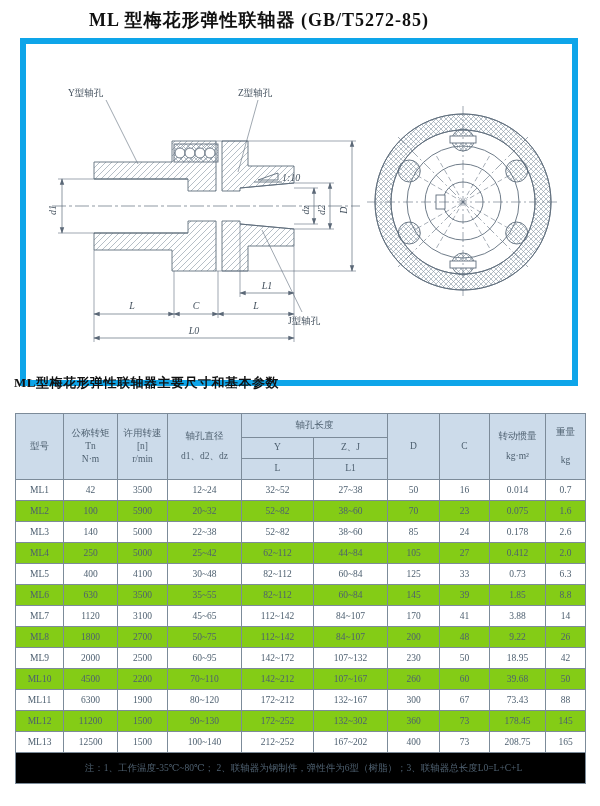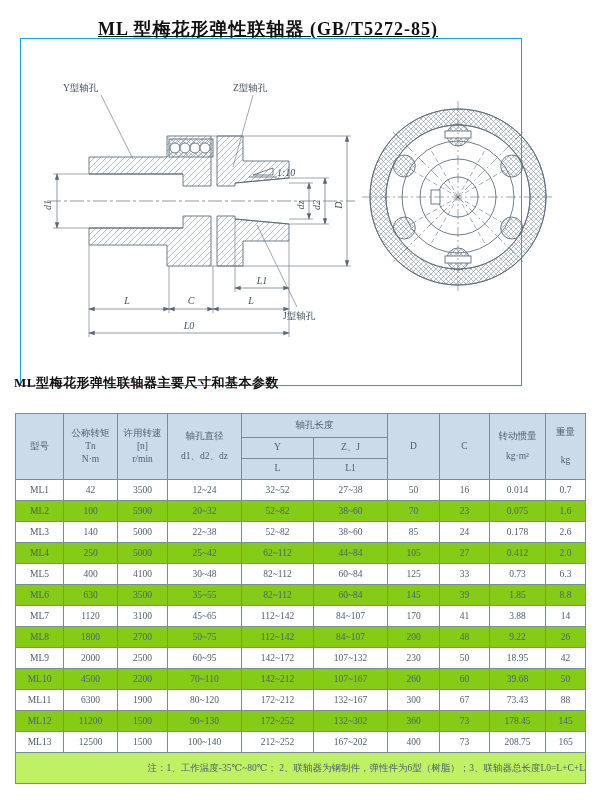--- a/index.html
+++ b/index.html
@@ -2,42 +2,42 @@
 <html><head>
 <meta charset="utf-8">
 <style>
   html,body{margin:0;padding:0;}
   body{
     width:600px;height:806px;position:relative;background:#ffffff;
     font-family:"Liberation Serif","DejaVu Serif",serif;color:#1d2530;overflow:hidden;
   }
   .title{
     position:absolute;top:4px;left:30px;width:450px;text-align:center;
-    font-size:18px;font-weight:bold;letter-spacing:1px;color:#111;margin:13px;text-decoration:underline;
+    font-size:18px;font-weight:bold;letter-spacing:1px;color:#111;margin:4px;
   }
   .figure-box{
-    position:absolute;left:20px;top:38px;width:502px;height:348px;
-    border:1px solid #0ea5e9;box-sizing:border-box;background:#fff;
+    position:absolute;left:20px;top:38px;width:558px;height:348px;
+    border:6px solid #0ea5e9;box-sizing:border-box;background:#fff;
   }
   .section-heading{
     position:absolute;left:14px;top:374px;margin:0;
     font-size:13px;font-weight:bold;color:#111;letter-spacing:0.5px;
   }
   .tbl-wrap{position:absolute;left:15px;top:413px;width:570px;}
   table{border-collapse:collapse;width:570px;table-layout:fixed;
     font-family:"Liberation Serif","DejaVu Serif",serif;}
   th,td{border:1px solid #7c8b99;text-align:center;vertical-align:middle;
     color:#4e6070;padding:0;overflow:hidden;}
   thead th{background:#ccdbea;font-size:9.5px;font-weight:normal;line-height:1.4;}
   thead tr:nth-child(1) th{height:23px;}
   thead tr:nth-child(2) th{height:20px;}
   thead tr:nth-child(3) th{height:20px;}
   tbody td{height:20px;font-size:9.5px;background:#ffffff;}
   tbody tr.alt td{background:#84cc16;}
-  tfoot td{height:30px;font-size:9.5px;text-align:right;padding-left:6px;background:#bef264;color:#4e6070;margin-top:16px;}
+  tfoot td{height:30px;font-size:9.5px;text-align:center;padding-left:6px;background:#000000;color:#4e6070;margin-top:16px;}
   .hline{display:block;}
   svg text{fill:#45525f;}
   .dimtxt{font-size:10px;font-style:italic;font-family:"Liberation Serif",serif;}
   .cntxt{font-size:9.5px;font-family:"Liberation Serif",serif;}
 </style>
 </head>
 <body>
 
 <h1 class="title">ML 型梅花形弹性联轴器 (GB/T5272-85)</h1>
 

